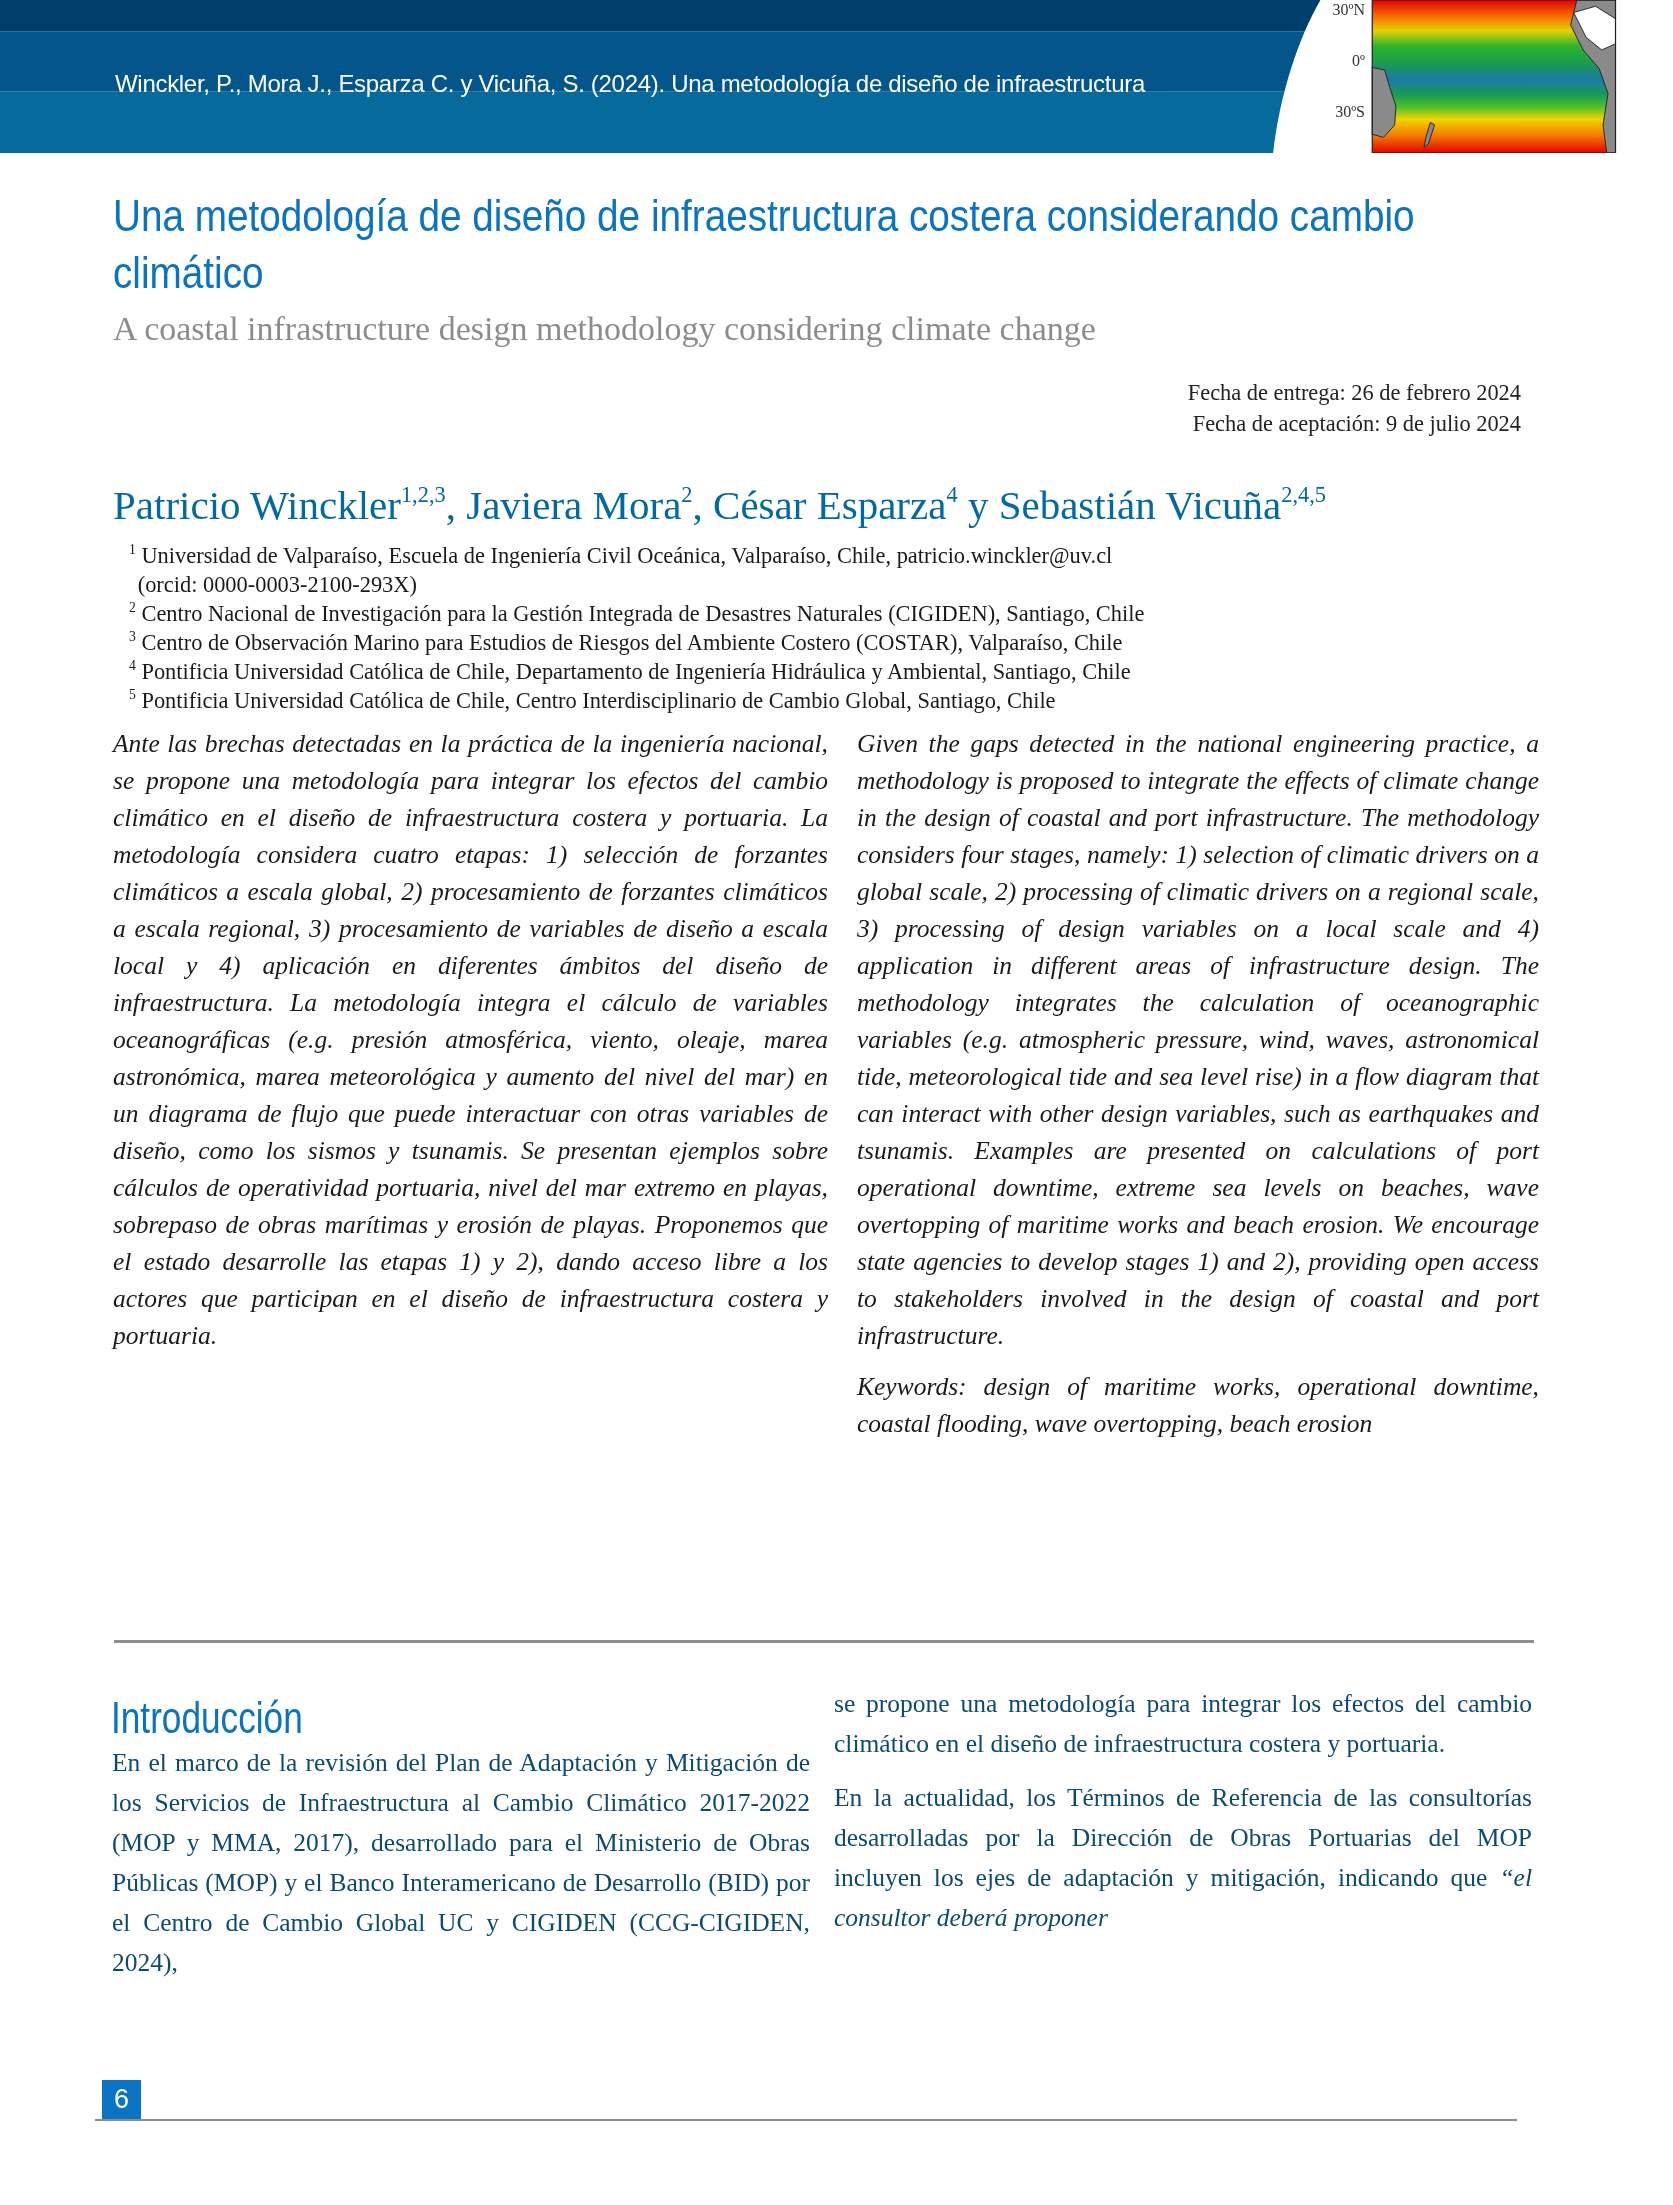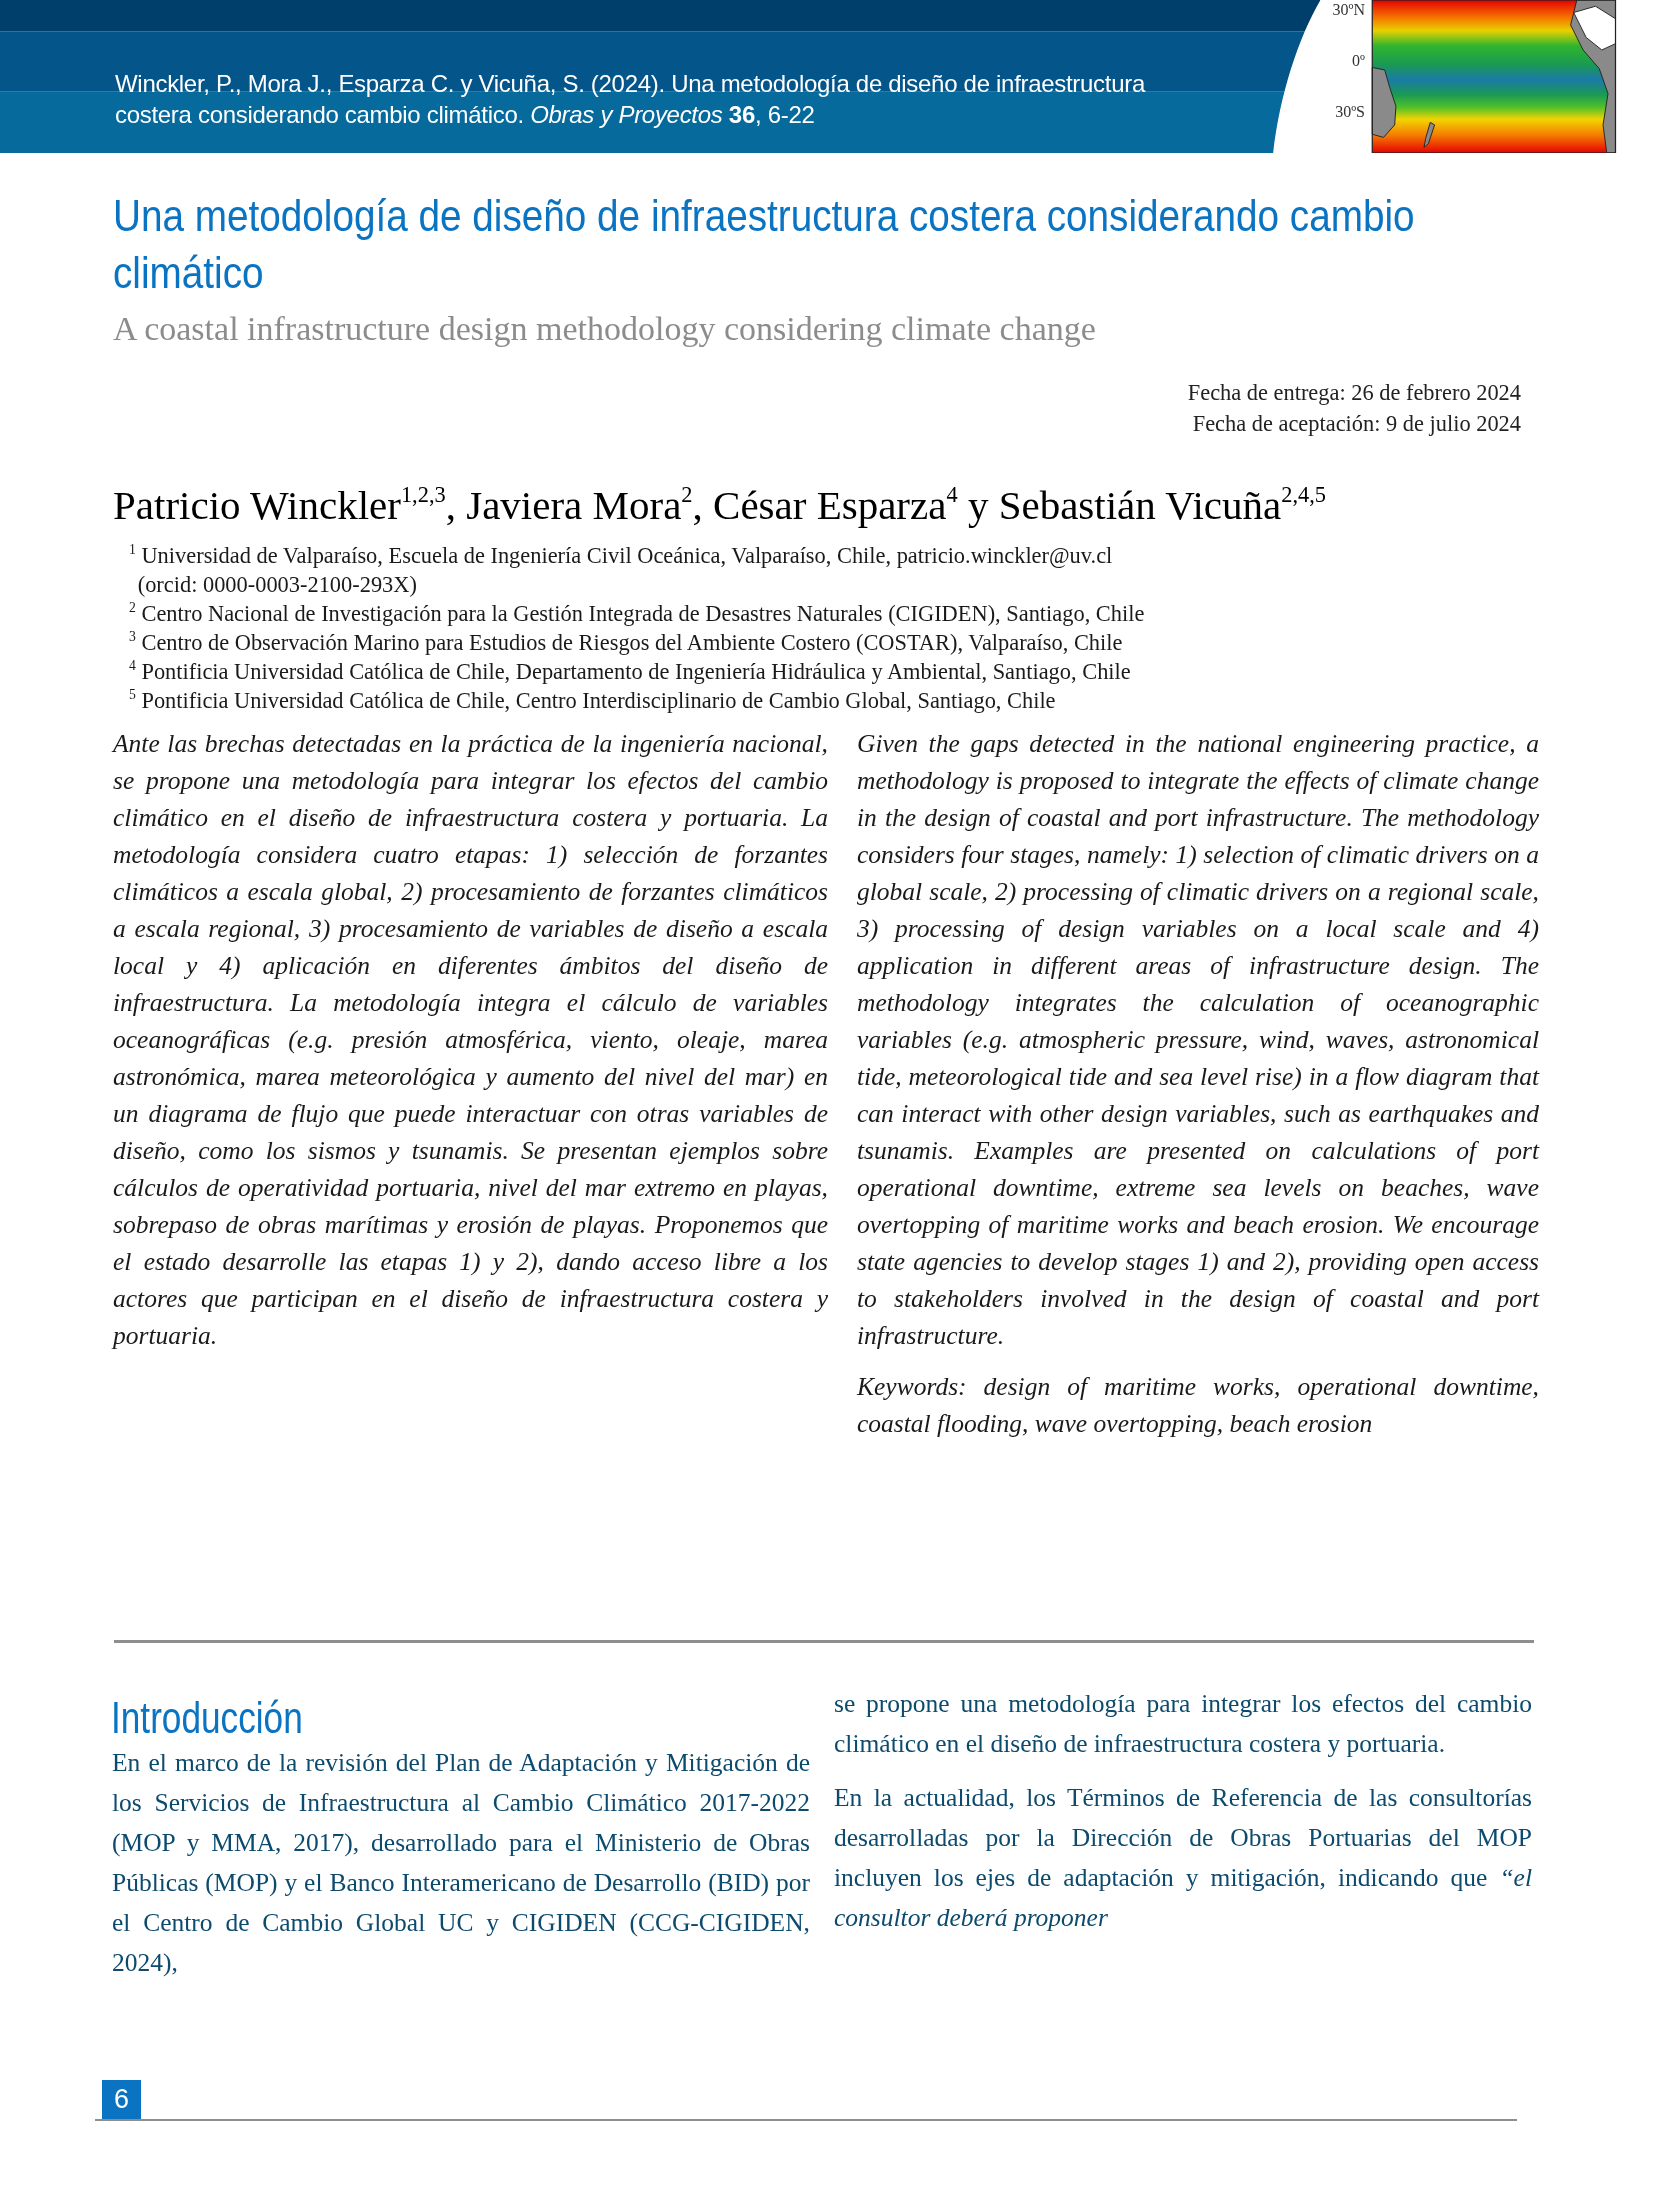--- a/index.html
+++ b/index.html
@@ -41,21 +41,21 @@
     .subtitle {
       position: absolute; left: 113px; top: 308px; width: 1433px;
       font-size: 34px; line-height: 41px; color: #8c8c8c;
     }
     .dates {
       position: absolute; right: 152px; top: 377px; text-align: right;
       font-size: 22.4px; line-height: 31px; color: #222;
     }
     .authors {
       position: absolute; left: 113px; top: 480px; width: 1495px;
-      font-size: 41px; line-height: 50px; color: #000000;
+      font-size: 41px; line-height: 50px; color: #0369a1;
     }
     .authors sup { font-size: 22.4px; vertical-align: 17.4px; line-height: 0; }
     .affils {
       position: absolute; left: 129px; top: 541px; width: 1451px;
       font-size: 22.4px; line-height: 29px; color: #1a1a1a;
     }
     .affils sup { font-size: 13.7px; vertical-align: 8.7px; line-height: 0; }
     .affil-line { white-space: nowrap; }
     .affil-cont { padding-left: 8.7px; }
     
@@ -109,21 +109,20 @@
       </clipPath>
     </defs>
     <g clip-path="url(#bclip)">
       <rect x="0" y="0" width="2686" height="50" fill="#003f6b"></rect>
       <rect x="0" y="50" width="2686" height="96" fill="#04568a"></rect>
       <rect x="0" y="146" width="2686" height="99" fill="#066a9c"></rect>
     </g>
   </svg>
   <div class="banner-citation">
     <div>Winckler, P., Mora J., Esparza C. y Vicuña, S. (2024). Una metodología de diseño de infraestructura</div>
-    <div><span>costera considerando cambio climático. </span><span class="journal">Obras y Proyectos</span><b> 36</b><span>, 6-22</span></div>
   </div>
 
   <div class="map-labels">
     <span style="left:1309px; top:1.2px;">30ºN</span>
     <span style="left:1309px; top:52px;">0º</span>
     <span style="left:1309px; top:103px;">30ºS</span>
   </div>
   <svg class="map-thumb" viewBox="0 0 396 245" preserveAspectRatio="none">
     <defs>
       <linearGradient id="seag" x1="0" y1="0" x2="0" y2="1">

